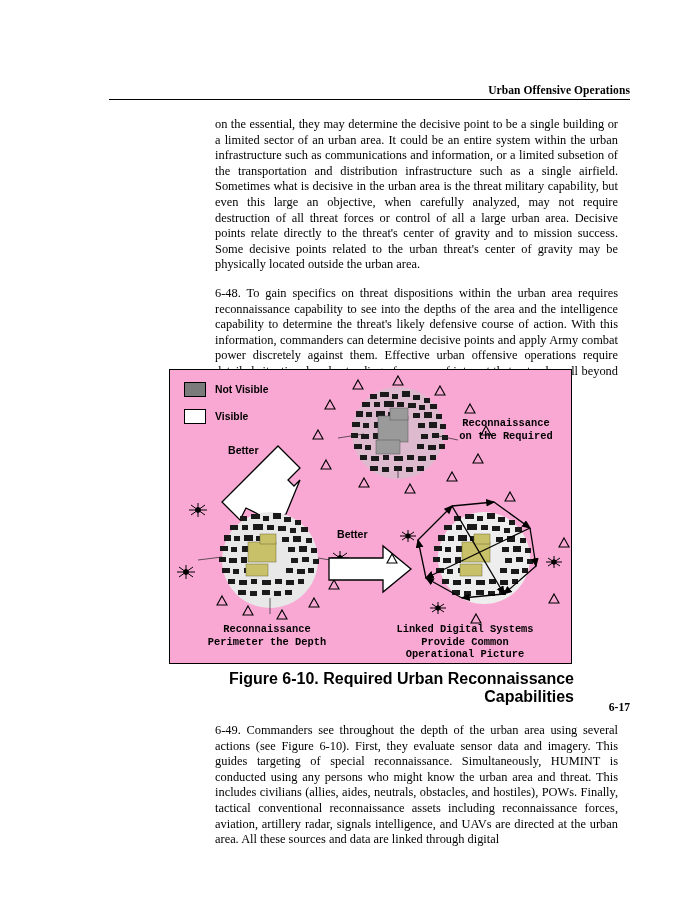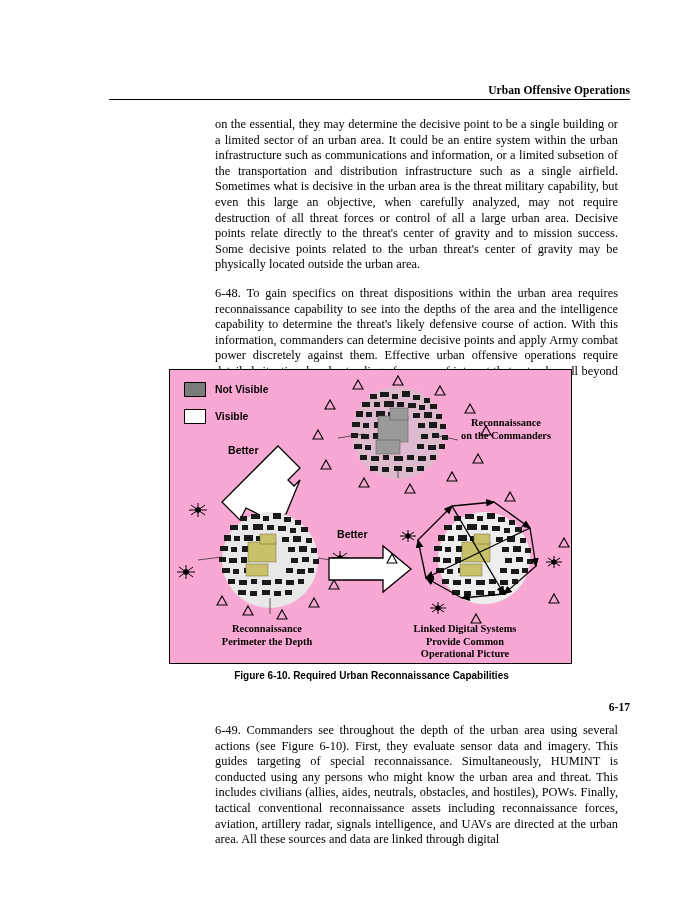--- a/index.html
+++ b/index.html
@@ -71,24 +71,24 @@
     position: relative;
     width: 403px;
     height: 295px;
     border: 1.3px solid #000;
     background: #f9a8d4;
     box-sizing: border-box;
     overflow: hidden;
   }
   .figure-caption {
     margin-top: 6px;
-    text-align: center;
+    text-align: right;
     font-family: "Liberation Sans", sans-serif;
     font-weight: bold;
-    font-size: 10px;
+    font-size: 16px;
   }
   
   .legend {
     position: absolute;
     left: 14px;
     top: 12px;
     width: 130px;
     font-family: "Liberation Sans", sans-serif;
     font-size: 10.4px;
     font-weight: bold;
@@ -103,21 +103,21 @@
     height: 15px;
     border: 1.2px solid #000;
     margin-right: 9px;
     box-sizing: border-box;
   }
   .swatch-notvisible { background: #7b7b7b; }
   .swatch-visible { background: #ffffff; }
 
   .fig-label {
     position: absolute;
-    font-family: Liberation Serif, serif;
+    font-family: Liberation Mono, monospace;
     font-weight: bold;
     font-size: 10.4px;
     line-height: 12.6px;
     text-align: center;
   }
   .lbl-recon-perimeter { left: 276px; top: 47px; width: 120px; }
   .lbl-recon-depth { left: 12px; top: 253px; width: 170px; }
   .lbl-linked { left: 200px; top: 253px; width: 190px; }
 
   .better-text {
@@ -261,21 +261,21 @@
           <polygon points="36,86 41,95 31,95"></polygon>
           <polygon points="74,104 79,113 69,113"></polygon>
           <polygon points="120,110 125,119 115,119"></polygon>
           <polygon points="162,98 167,107 157,107"></polygon>
           <polygon points="188,80 193,89 183,89"></polygon>
         </g>
       </svg>
 
       <div class="fig-label lbl-recon-perimeter">
         <span>Reconnaissance</span><br>
-        <span>on the Commanders</span>
+        <span>on the Required</span>
       </div>
 
       <div class="arrow-better-1">
         <svg width="96" height="90" viewBox="0 0 96 90">
           <g stroke="#000" stroke-width="1.3" fill="#ffffff">
             <path d="M62 6 L84 28 L72 40 L78 46 L84 40 L70 74 L36 86 L42 74 L30 68 L24 80 L6 62 Z" transform="translate(2,0)"></path>
           </g>
         </svg>
         <div class="better-text" style="position:absolute; left:14px; top:4px;">Better</div>
       </div>

